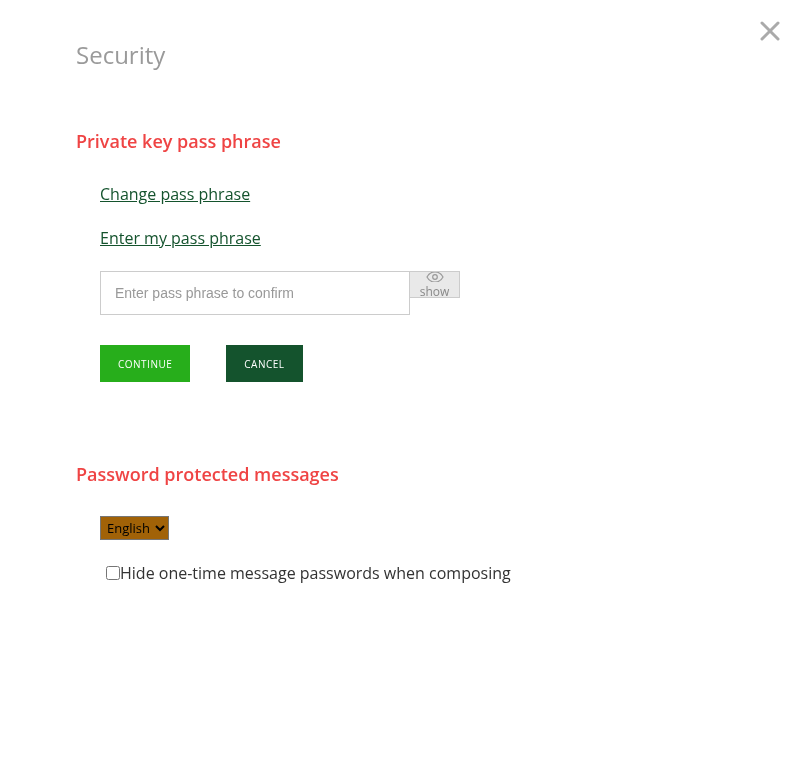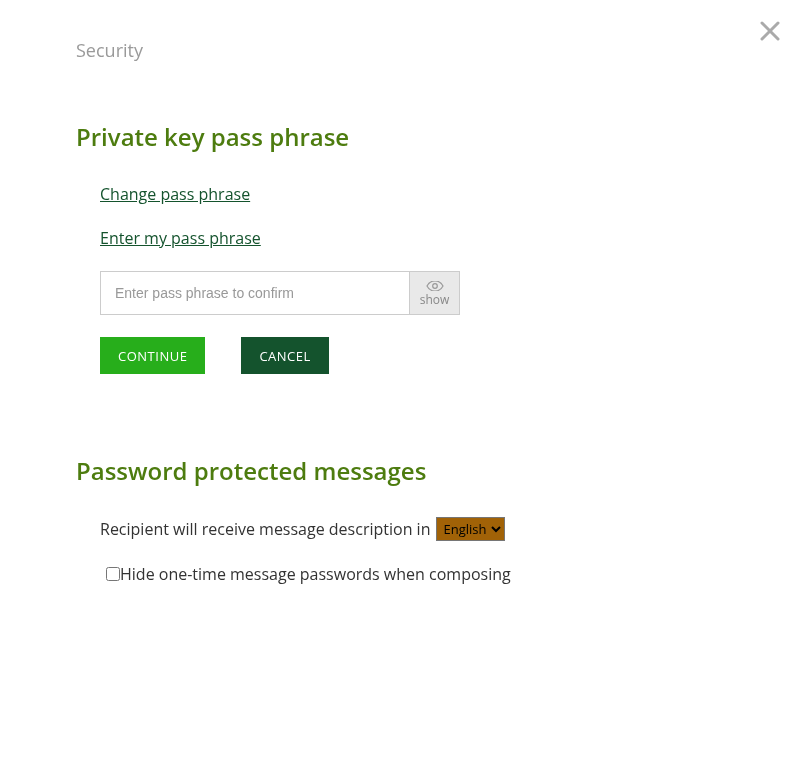--- a/index.html
+++ b/index.html
@@ -23,48 +23,48 @@
       cursor: pointer;
       color: #aaa;
       font-size: 26px;
       line-height: 1;
     }
     .content {
       padding: 38px 0 0 76px;
       max-width: 705px;
     }
     h1.page-title {
-      font-size: 18px;
+      font-size: 24px;
       font-weight: 400;
       color: #9a9a9a;
       margin-bottom: 58px;
     }
     h2.section-heading {
-      font-size: 24px;
+      font-size: 18px;
       font-weight: 600;
-      color: #4d7c0f;
+      color: #ef4444;
       margin-bottom: 30px;
     }
     .indent-block {
       padding-left: 24px;
     }
     .link-row {
       margin-bottom: 22px;
     }
     a.link {
       color: #14532d;
       text-decoration: underline;
       font-size: 16px;
       cursor: pointer;
     }
     .input-row {
       display: flex;
       width: 360px;
       margin-top: 14px;
-      margin-bottom: 22px;
+      margin-bottom: 30px;
     }
     .input-row input[type="password"] {
       flex: 1;
       border: 1px solid #ccc;
       padding: 12px 14px;
       font-size: 14px;
       color: #555;
       outline: none;
       height: 44px;
     }
@@ -77,34 +77,34 @@
       border: 1px solid #ccc;
       border-left: none;
       display: flex;
       flex-direction: column;
       align-items: center;
       justify-content: center;
       cursor: pointer;
       font-size: 12px;
       color: #888;
       line-height: 1.1;
-      height: 44px;
+      height: 27px;
     }
     .show-toggle .eye {
       margin-bottom: 0px;
     }
     .button-row {
       display: flex;
       gap: 36px;
       margin-bottom: 80px;
     }
     button.btn {
       border: none;
       padding: 10px 18px;
-      font-size: 13px;
+      font-size: 10px;
       color: #fff;
       cursor: pointer;
       letter-spacing: 0.5px;
       height: 37px;
       font-family: inherit;
     }
     button.btn-primary {
       background: #27ae1b;
     }
     button.btn-secondary {
@@ -182,21 +182,20 @@
       <button class="btn btn-secondary">CANCEL</button>
     </div>
 
   </div>
 
   <h2 class="section-heading">Password protected messages</h2>
 
   <div class="indent-block">
 
     <div class="lang-row">
-      <span>Recipient will receive message description in</span>
       <select class="lang-select">
         <option>English</option>
       </select>
     </div>
 
     <div class="checkbox-row">
       <input type="checkbox" style="">
       <span>Hide one-time message passwords when composing</span>
     </div>
 

